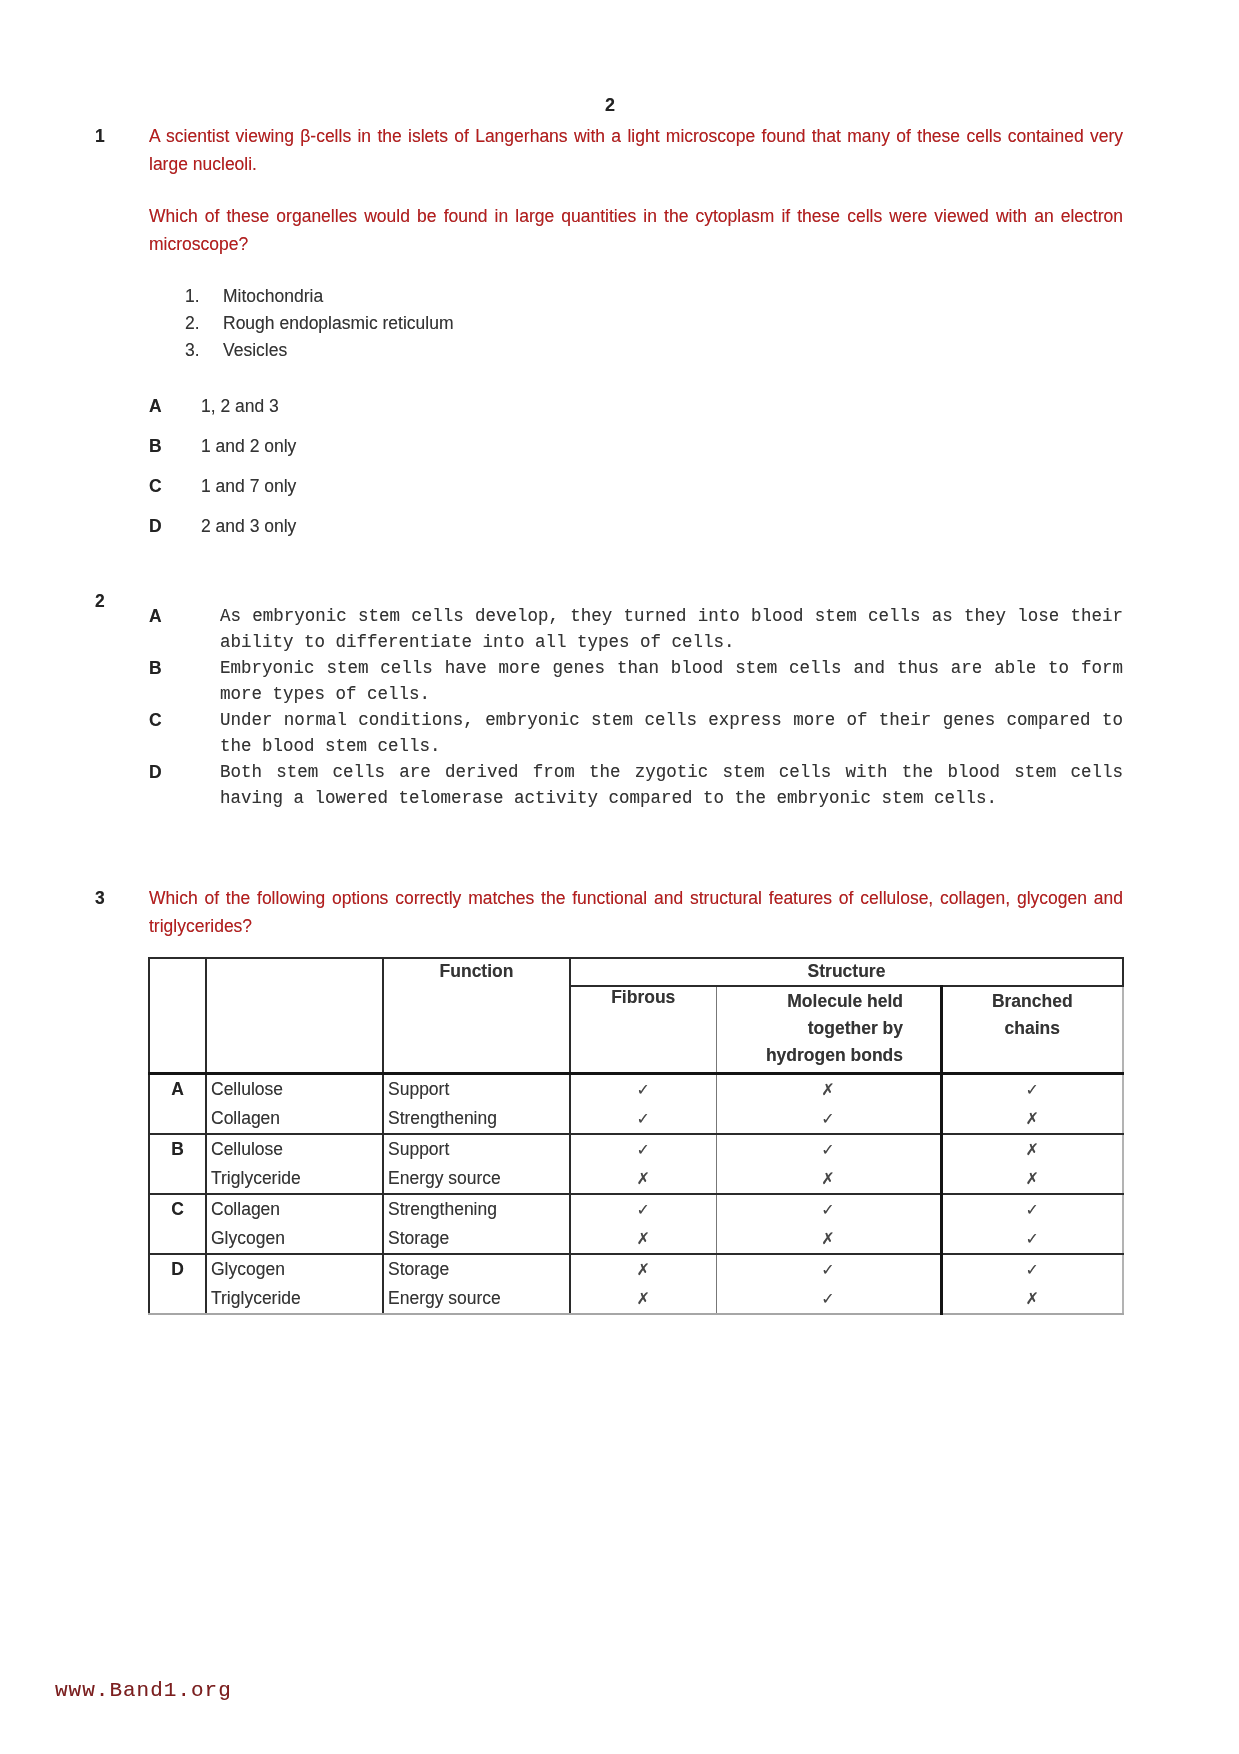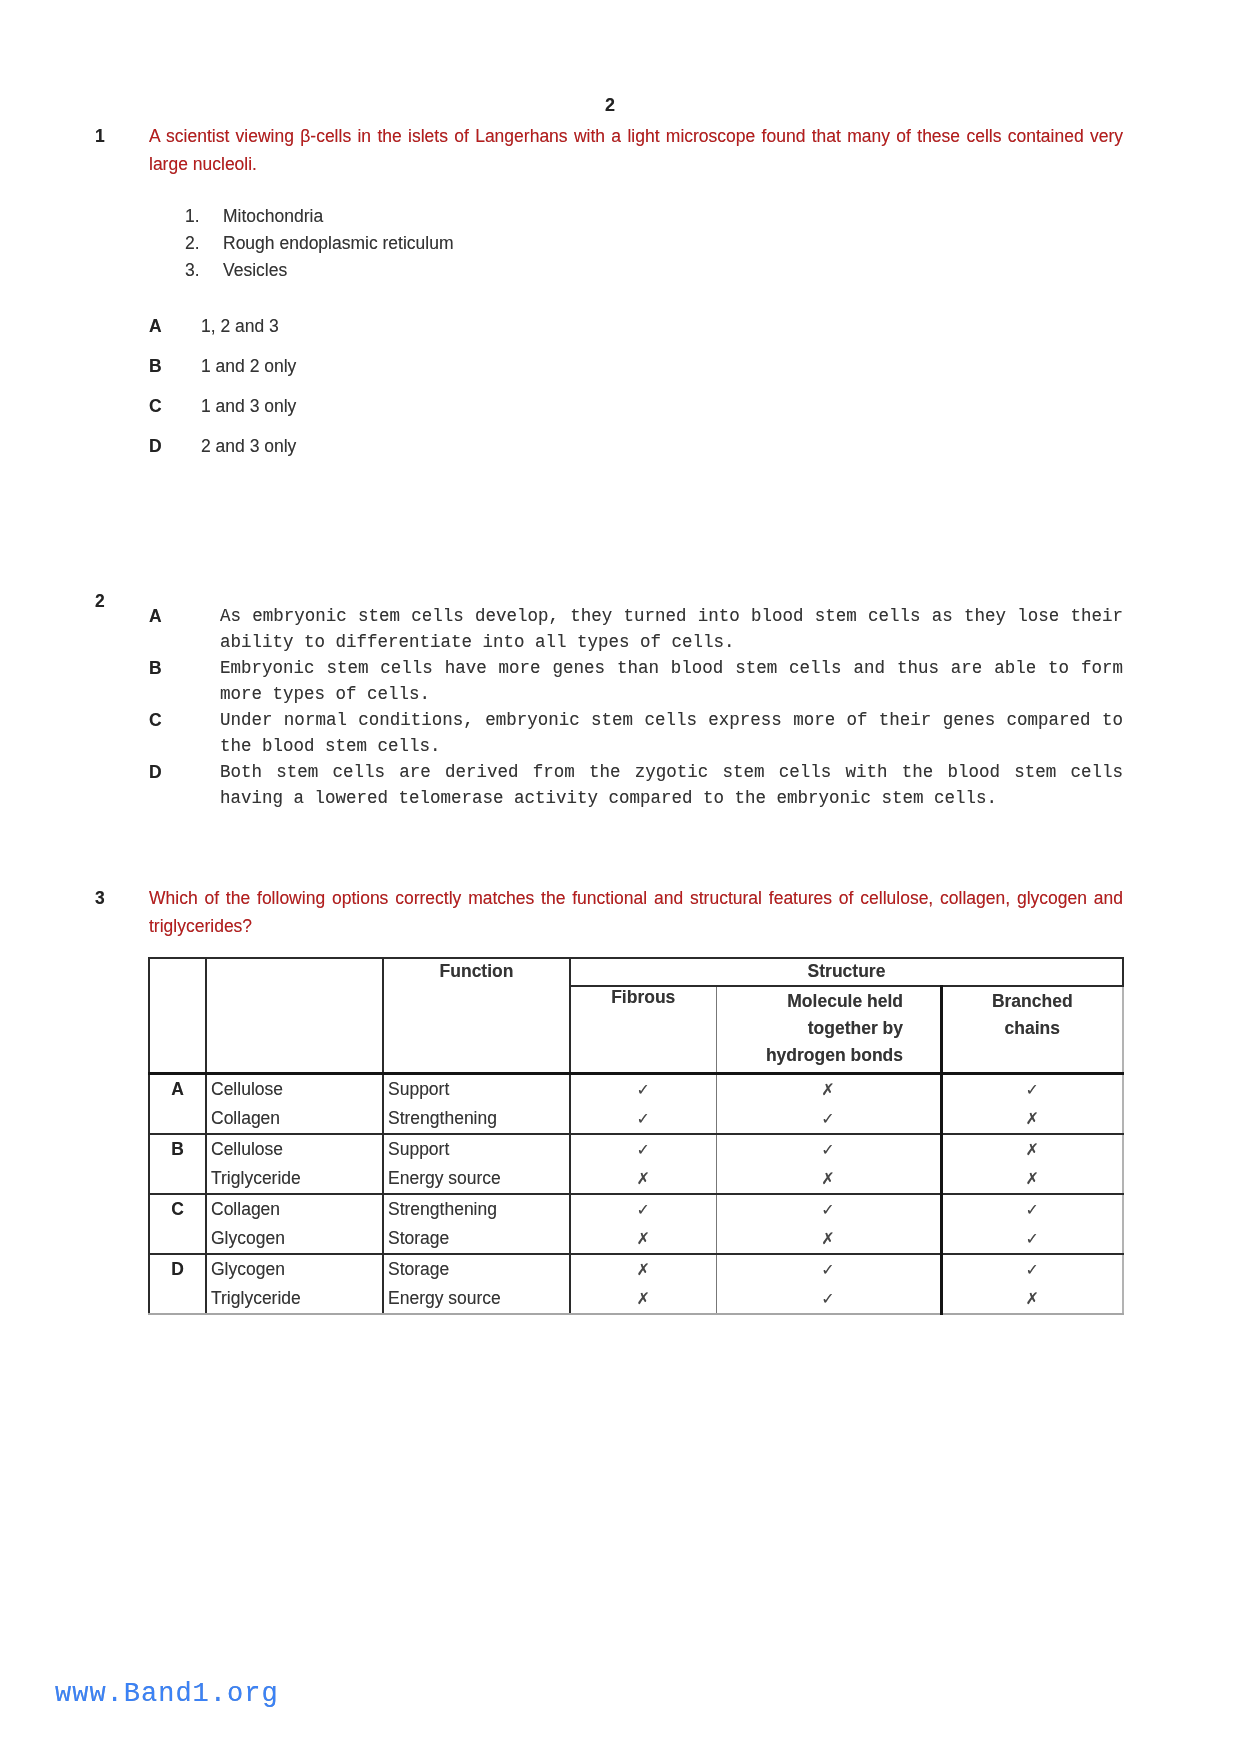--- a/index.html
+++ b/index.html
@@ -59,35 +59,36 @@
   .tl{ height:29px; line-height:29px; white-space:nowrap; overflow:hidden; }
   .c-letter{ text-align:center; }
   .c-letter .tl{ font-weight:bold; color:#232323; }
   .c-name .tl, .c-func2 .tl{ padding-left:4px; }
   .mkcell{ text-align:center; }
   .mk{ color:#474747; font-size:16px; }
 
   .footer{
     position:absolute; top:1679px; left:55px;
     font-family:"Liberation Mono", monospace;
-    font-size:27px; color:#3b82f6; letter-spacing:1px;
+    font-size:21px; color:#7f1d1d; letter-spacing:1px;
   }
 </style>
 </head>
 <body>
 
 <div class="page txtshadow">
 
   <div class="pagenum">2</div>
 
   <section class="qblock" style="top:122px;">
     <div class="qrow">
       <div class="qnum">1</div>
       <div class="qtext">
         <p class="para">A scientist viewing β-cells in the islets of Langerhans with a light microscope found that many of these cells contained very large nucleoli.</p>
+        <p class="para mt">Which of these organelles would be found in large quantities in the cytoplasm if these cells were viewed with an electron microscope?</p>
 
         <div class="numlist">
           <div class="numitem">
             <span class="linum">1.</span>
             <span>Mitochondria</span>
           </div>
           <div class="numitem">
             <span class="linum">2.</span>
             <span>Rough endoplasmic reticulum</span>
           </div>
@@ -101,21 +102,21 @@
           <div class="opt1">
             <span class="optletter">A</span>
             <span>1, 2 and 3</span>
           </div>
           <div class="opt1">
             <span class="optletter">B</span>
             <span>1 and 2 only</span>
           </div>
           <div class="opt1">
             <span class="optletter">C</span>
-            <span>1 and 3 only</span>
+            <span>1 and 7 only</span>
           </div>
           <div class="opt1">
             <span class="optletter">D</span>
             <span>2 and 3 only</span>
           </div>
         </div>
       </div>
     </div>
   </section>
 

